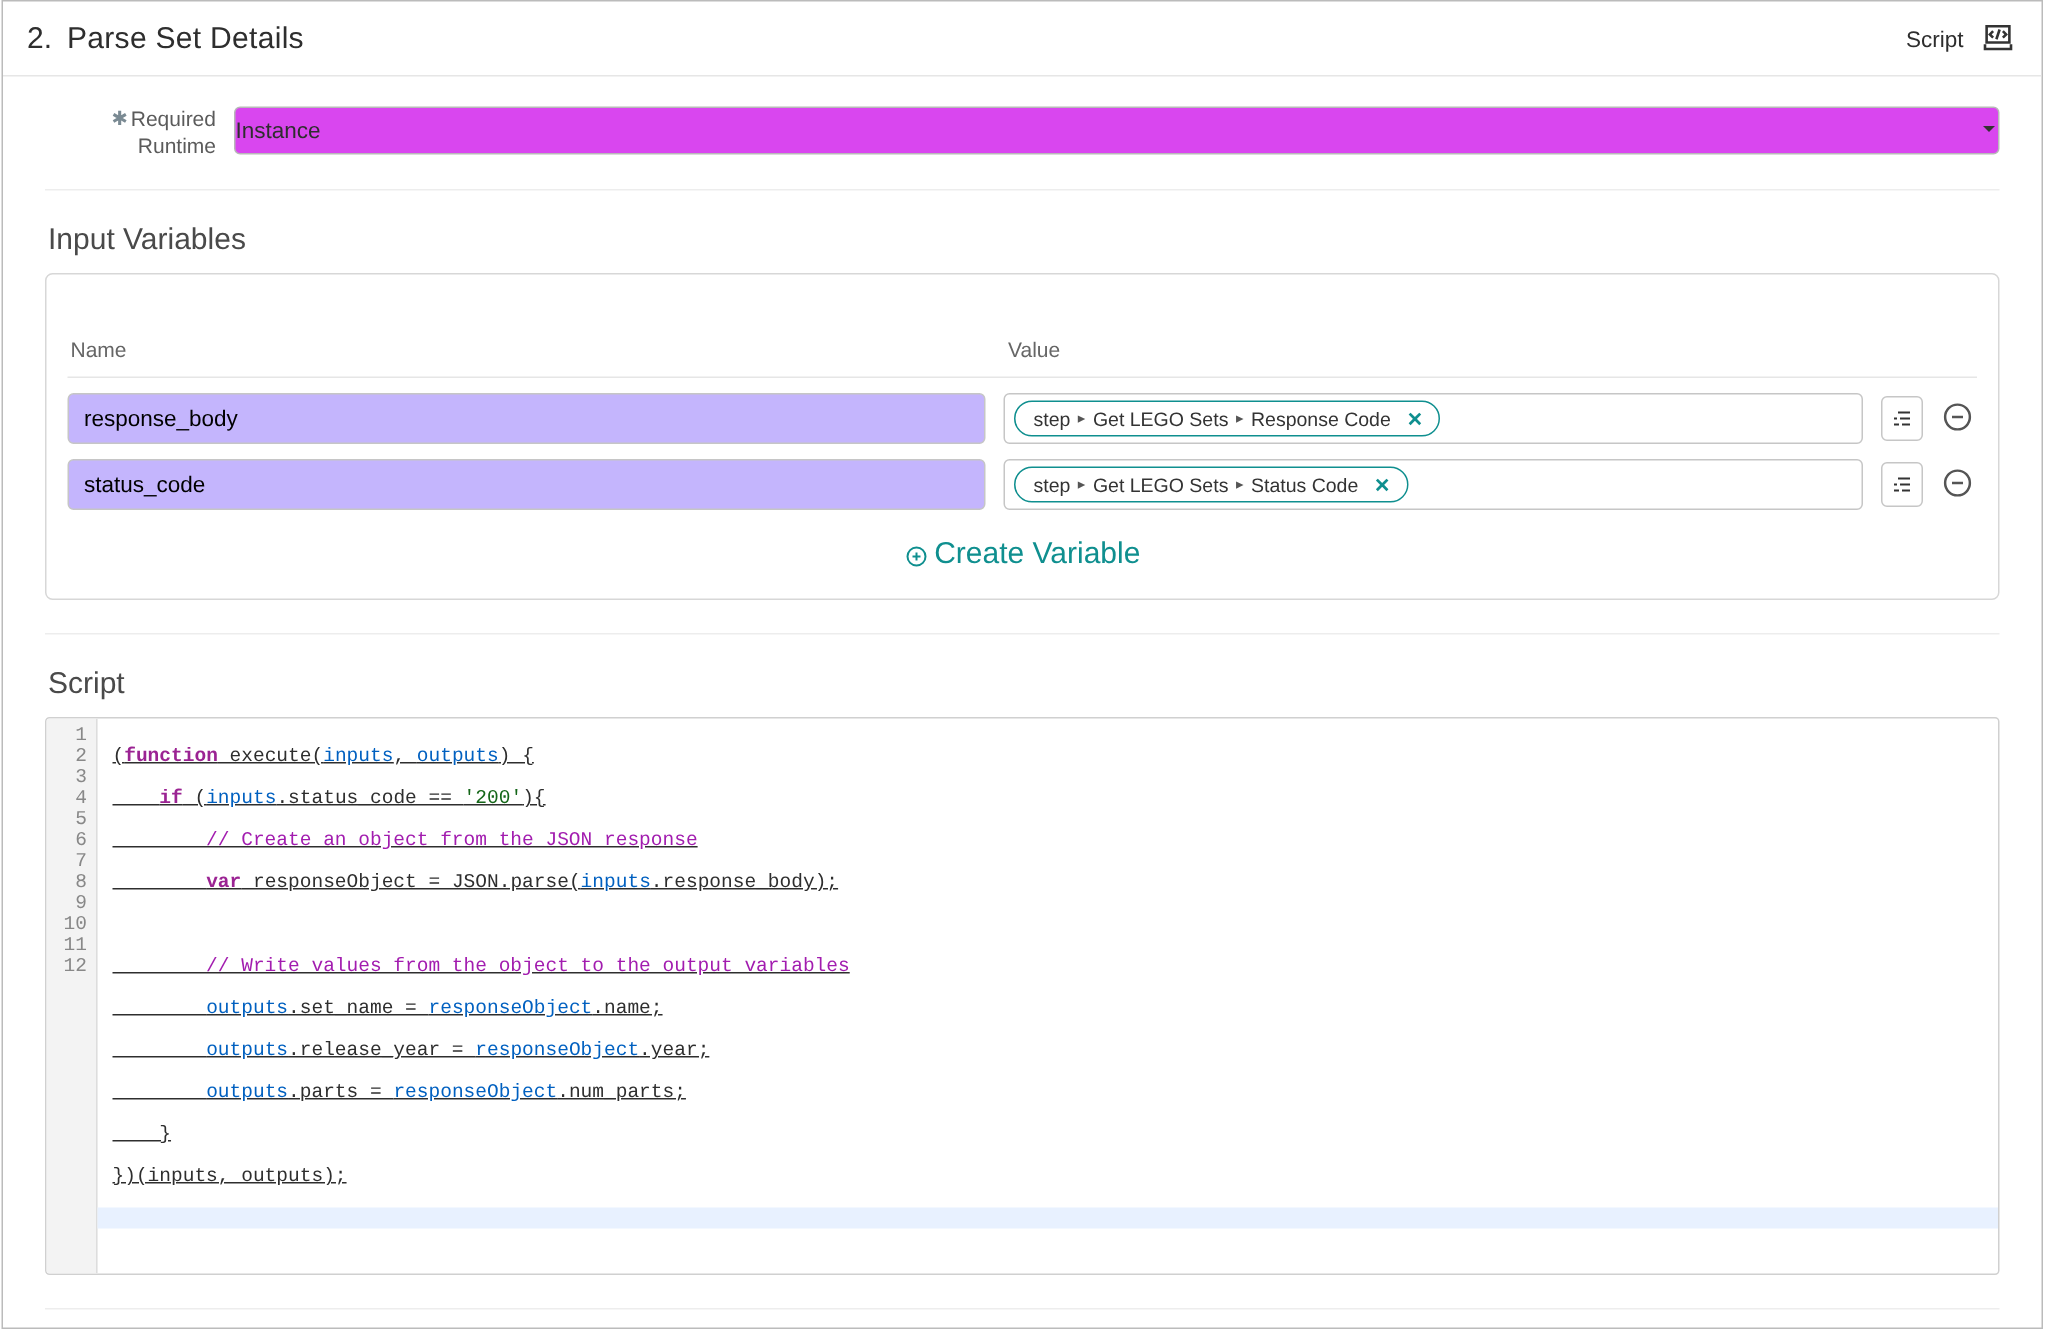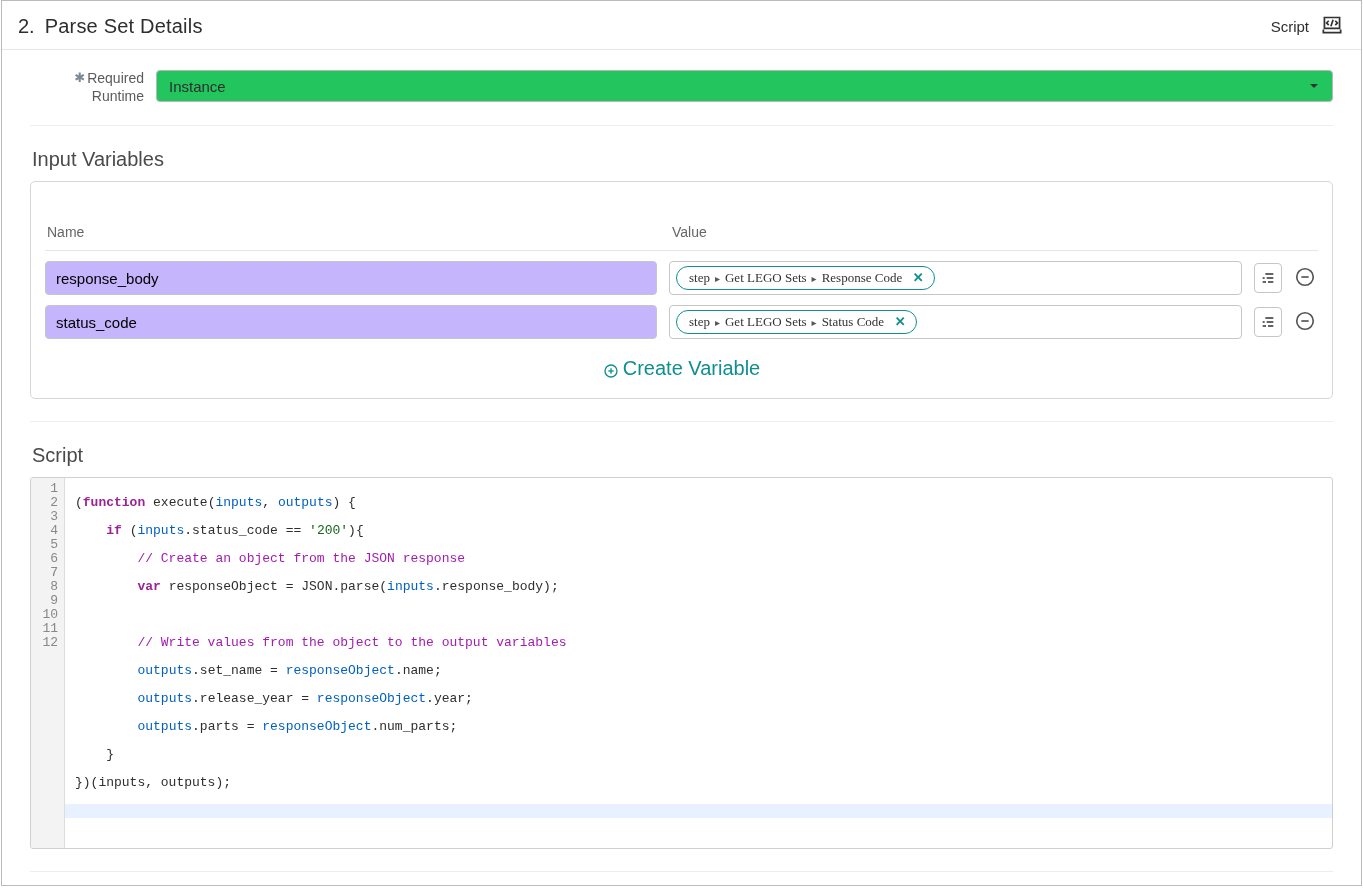--- a/index.html
+++ b/index.html
@@ -8,47 +8,47 @@
   .header { display:flex; align-items:center; padding:10px 16px 8px 16px; border-bottom:1px solid #e6e6e6; }
   .step-num { font-size:20px; font-weight:400; color:#2e2e2e; margin-right:10px; }
   .title { font-size:20px; font-weight:400; letter-spacing:.2px; }
   .header-right { margin-left:auto; display:flex; align-items:center; gap:10px; }
   .script-link { font-size:15px; color:#2e2e2e; }
   .script-icon svg { width:26px; height:26px; }
   .body { padding: 6px 28px 0 28px; }
   .row-label-field { display:flex; align-items:flex-start; padding:14px 0 20px 0; border-bottom:1px solid #ededed;}
   .req-label { width:126px; text-align:right; font-size:14px; color:#5b5b5b; padding-right:12px; line-height:1.25;}
   .req-star { color:#7a8a93; margin-right:2px; font-size:13px; vertical-align:top;}
-  .select { flex:1; height:32px; border:1px solid #b8b8b8; border-radius:4px; display:flex; align-items:center; padding:0 12px; font-size:15px; position:relative; background:#22c55e;}
+  .select { flex:1; height:32px; border:1px solid #b8b8b8; border-radius:4px; display:flex; align-items:center; padding:0 0; font-size:15px; position:relative; background:#d946ef;}
   .select .caret { margin-left:auto; }
   .section-title { font-size:20px; color:#4a4a4a; padding:22px 0 10px 2px; }
   .panel { border:1px solid #d7d7d7; border-radius:5px; padding:14px 14px 18px 14px; }
   .ivar-header { display:flex; padding:0 2px 10px 2px; font-size:14px; color:#666; border-bottom:1px solid #e6e6e6;margin-top:28px;}
   .ivar-header .col-name { flex:0 0 625px; }
   .ivar-header .col-value { flex:1; }
   .ivar-row { display:flex; align-items:center; gap:12px; padding:10px 0 0 0;}
   .text-input { height:34px; border:1px solid #c6c6c6; border-radius:4px; padding:0 10px; font-size:15px; background:#c4b5fd; }
   .ivar-row .name-input { flex:0 0 612px; }
-  .pill-field { flex:1; height:34px; border:1px solid #c6c6c6; border-radius:4px; display:flex; align-items:center; padding:0 6px; gap:6px; overflow:hidden;font-family:Liberation Serif, serif;}
+  .pill-field { flex:1; height:34px; border:1px solid #c6c6c6; border-radius:4px; display:flex; align-items:center; padding:0 6px; gap:6px; overflow:hidden;}
   .pill { border:1px solid #0f8f8f; border-radius:16px; height:24px; display:flex; align-items:center; padding:0 8px 0 12px; font-size:13px; color:#333; background:#fff; white-space:nowrap;}
   .pill .sep { margin:0 5px; color:#555; font-size:10px;}
   .pill .x { margin-left:8px; color:#0f8f8f; font-weight:600; width:16px; height:16px; border-radius:50%; display:flex; align-items:center; justify-content:center; }
   .icon-btn { width:28px; height:30px; border:1px solid #c6c6c6; border-radius:4px; display:flex; align-items:center; justify-content:center; background:#fff; cursor:pointer;}
   .icon-btn svg { width:16px; height:16px; }
   .minus-circle { width:24px; height:24px; }
   .minus-circle svg { width:22px; height:22px; }
   .create-var { display:flex; align-items:center; justify-content:center; gap:4px; color:#0f8f8f; font-size:20px; padding-top:18px; cursor:pointer;}
   .create-var .plus { width:16px; height:16px; }
   .divider { border-top:1px solid #ededed; margin:22px 0 0 0; }
   
   .editor { border:1px solid #d0d0d0; border-radius:3px; display:flex; font-family: Consolas, "Courier New", monospace; font-size:13px; line-height:14px; background:#fff; overflow:hidden;}
   .gutter { background:#f3f3f3; border-right:1px solid #ddd; padding:4px 6px 4px 10px; text-align:right; color:#888; user-select:none; min-width:34px;}
   .gutter div { height:14px; }
   .code { flex:1; padding:4px 8px 2px 10px; white-space:pre; position:relative;}
-  .code .line { height:14px; }
+  .code .line { height:14px;text-decoration:underline; }
   .kw { color:#9b2393; font-weight:bold;}
   .id { color:#0060c0; }
   .str { color:#146618; }
   .com { color:#a21caf; }
   .highlight-line { background:#e8f1ff; display:block; margin:0 -8px 0 -10px; padding:0 8px 0 10px; height:14px;}
 </style>
 </head>
 <body>
 
 <div class="root">

